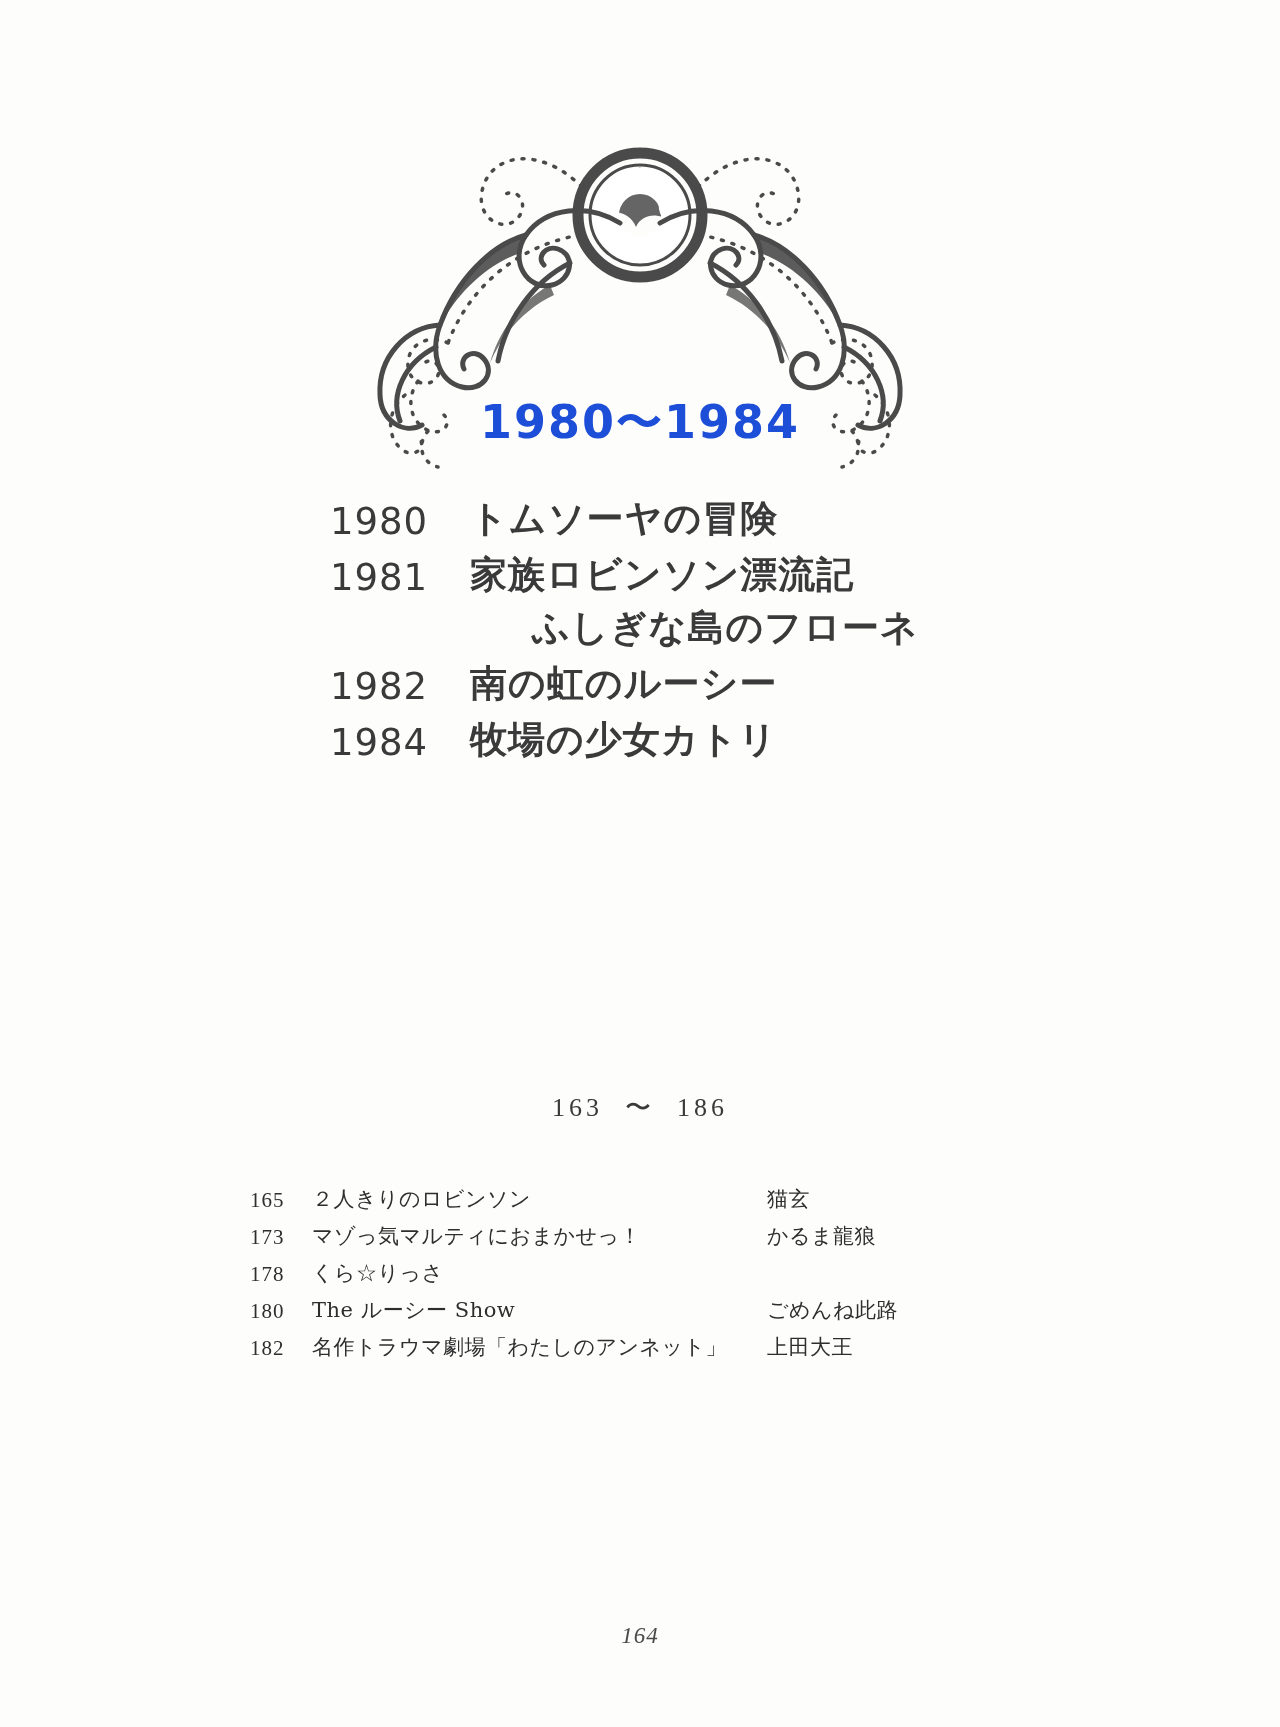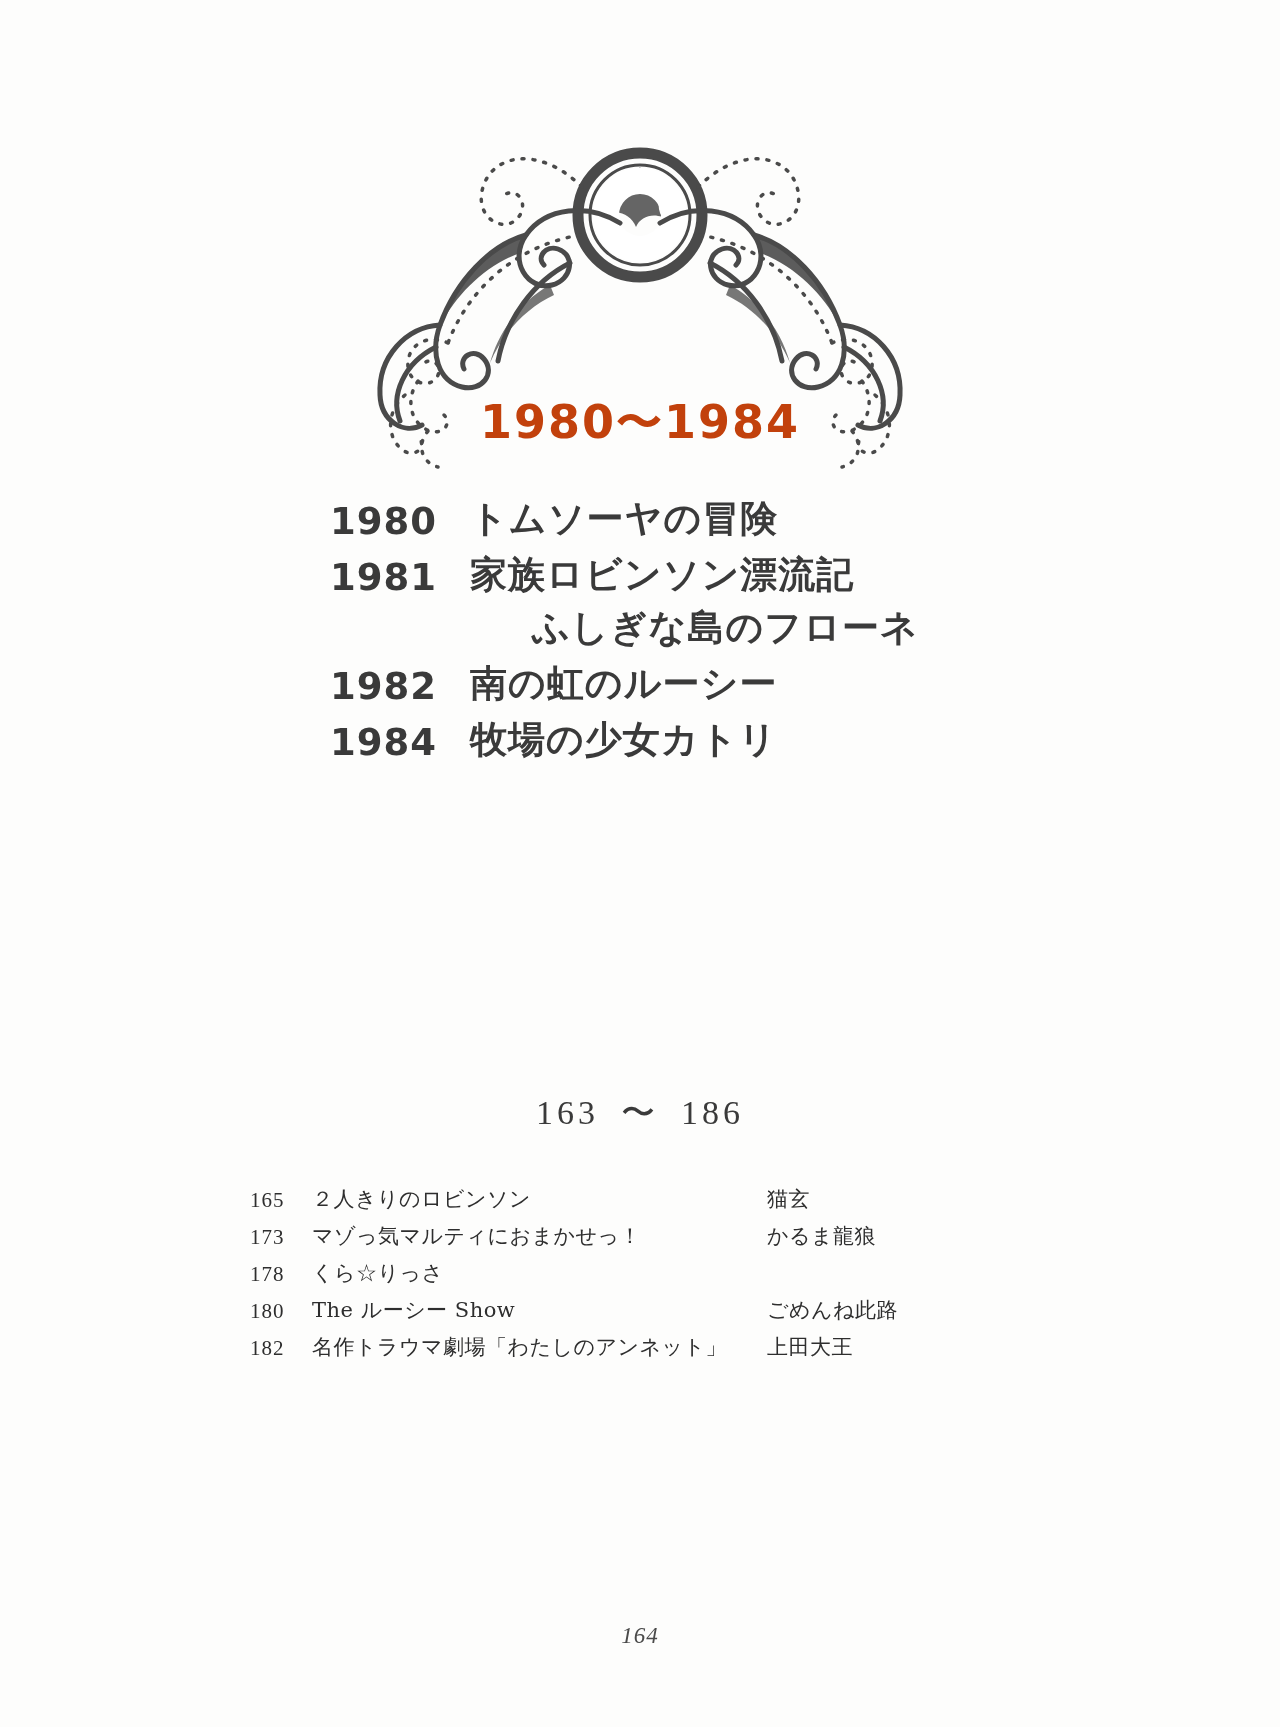--- a/index.html
+++ b/index.html
@@ -41,39 +41,39 @@
   .era-title {
     position: absolute;
     top: 392px;
     left: 0;
     width: 100%;
     text-align: center;
     font-family: "DejaVu Sans", sans-serif;
     font-size: 46px;
     font-weight: bold;
     letter-spacing: 2px;
-    color: #c2410c;
+    color: #1d4ed8;
   }
 
   
   .series-list {
     position: absolute;
     top: 495px;
     left: 330px;
     width: 700px;
   }
   .series-row {
     display: flex;
     align-items: flex-start;
     margin-bottom: 2px;
   }
   .series-year {
     font-family: "DejaVu Sans", sans-serif;
     font-size: 37px;
-    font-weight: bold;
+    font-weight: normal;
     letter-spacing: 1px;
     color: #3a3a3a;
     width: 140px;
     flex: 0 0 140px;
     line-height: 1.45;
   }
   .series-titles {
     flex: 1 1 auto;
   }
   .series-title {
@@ -90,21 +90,21 @@
   }
 
   
   .page-range {
     position: absolute;
     top: 1090px;
     left: 0;
     width: 100%;
     text-align: center;
     font-family: "Liberation Serif", serif;
-    font-size: 34px;
+    font-size: 26px;
     color: #3a3a3a;
     letter-spacing: 4px;
   }
   .page-range .tilde {
     padding: 0 22px;
     font-family: "DejaVu Serif", serif;
   }
 
   
   .contents {

